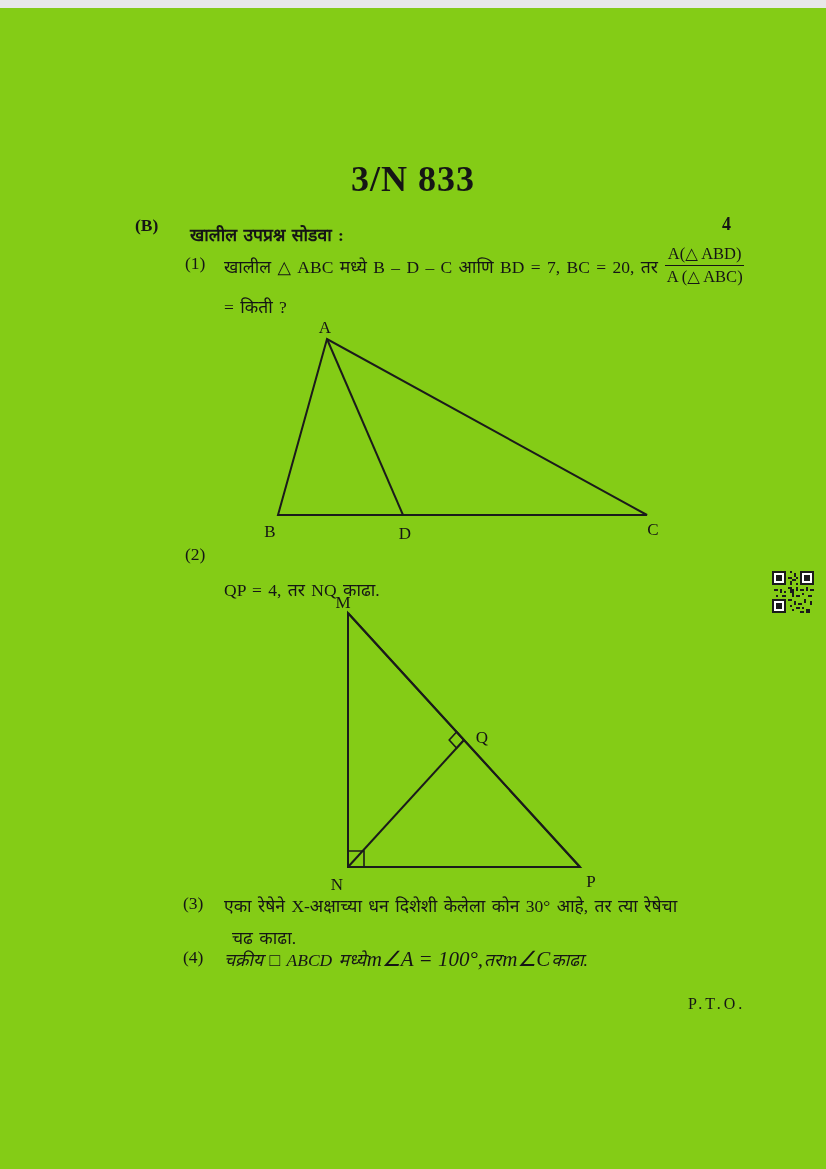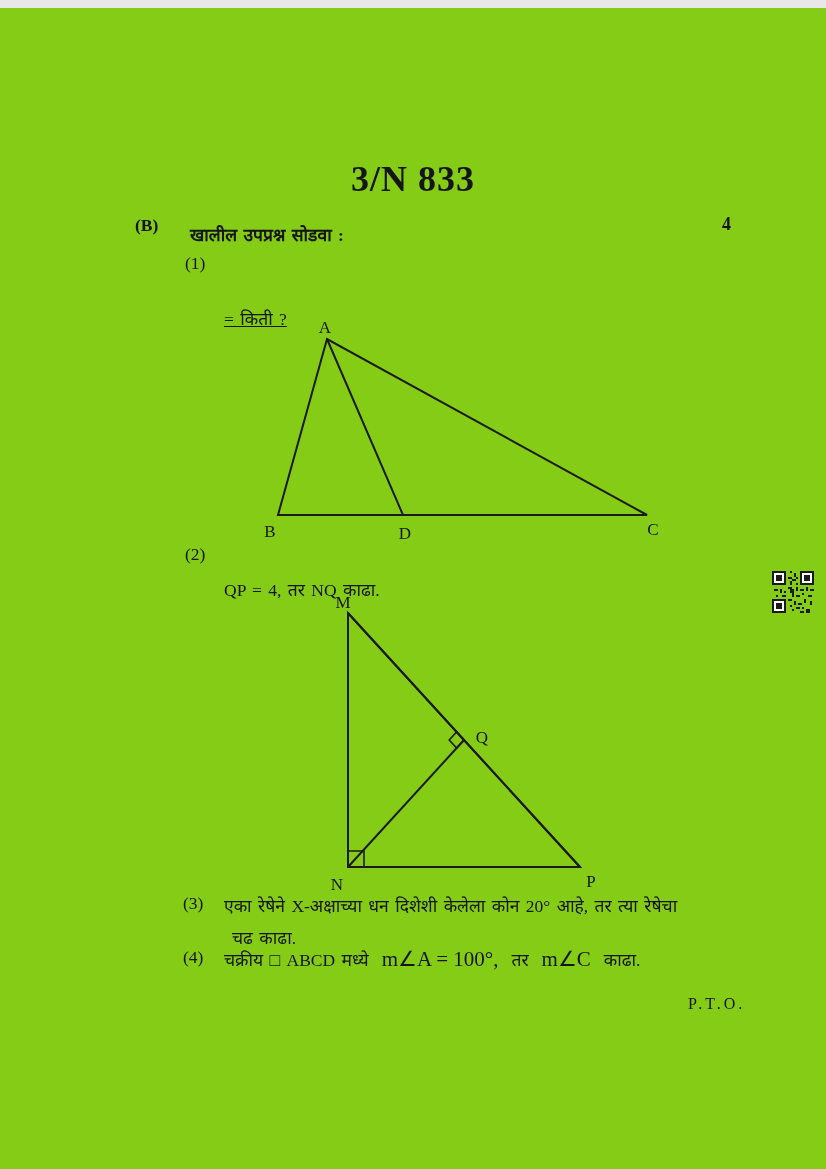--- a/index.html
+++ b/index.html
@@ -19,29 +19,29 @@
     text-align: center;
     font-size: 36px; font-weight: 700; letter-spacing: 1px;
   }
   .bold { font-weight: 700; }
   .bodytxt { font-size: 17.5px; word-spacing: 2px; white-space: nowrap; }
   .sec-label   { top: 207px; left: 135px; }
   .sec-instr   { top: 214px; left: 190px; }
   .sec-marks   { top: 206px; left: 722px; font-size: 18px; }
   .q1-num  { top: 245px; left: 185px; }
   .q1-row  { top: 236px; left: 224px; display: flex; align-items: center; gap: 7px; }
-  .q1-line2{ top: 298px; left: 224px; text-decoration: underline; }
+  .q1-line2{ top: 286px; left: 224px; }
   .q2-num  { top: 536px; left: 185px; }
   .q2-line1{ top: 536px; left: 224px; }
   .q2-line2{ top: 569px; left: 224px; }
   .q3-num  { top: 885px; left: 183px; }
   .q3-line1{ top: 885px; left: 224px; }
   .q3-line2{ top: 917px; left: 232px; }
   .q4-num  { top: 939px; left: 183px; }
-  .q4-row  { top: 939px; left: 224px; display: flex; align-items: baseline; gap: 13px; }
+  .q4-row  { top: 939px; left: 224px; display: flex; align-items: baseline; gap: 1px; font-style: italic; }
   .math { font-size: 21px; }
   .fraction {
     display: inline-flex; flex-direction: column; align-items: center;
     font-size: 16.5px; line-height: 20px; word-spacing: 0;
   }
   .fraction .numer { border-bottom: 1.5px solid #151515; padding: 0 3px 1px 3px; }
   .fraction .denom { padding-top: 1px; }
   .fig1 { top: 311px; left: 250px; }
   .fig2 { top: 586px; left: 330px; }
   .qr   { top: 562px; left: 772px; }
@@ -59,20 +59,27 @@
 
 <div class="page">
 
   <div class="abs title">3/N 833</div>
 
   <span class="abs bodytxt bold sec-label">(B)</span>
   <span class="abs bodytxt bold sec-instr">खालील उपप्रश्न सोडवा :</span>
   <span class="abs bodytxt bold sec-marks">4</span>
 
   <span class="abs bodytxt q1-num">(1)</span>
+  <div class="abs q1-row">
+    <span class="bodytxt">खालील △ ABC मध्ये B – D – C आणि BD = 7, BC = 20, तर</span>
+    <span class="fraction">
+      <span class="numer">A(△ ABD)</span>
+      <span class="denom">A (△ ABC)</span>
+    </span>
+  </div>
   <span class="abs bodytxt q1-line2">= किती ?</span>
 
   <svg class="abs fig1" width="420" height="226" viewBox="0 0 420 226">
     <polygon class="geo" points="77,20 28,196 397,196"></polygon>
     <line class="geo" x1="77" y1="20" x2="153" y2="196"></line>
     <text x="75" y="14" text-anchor="middle">A</text>
     <text x="20" y="218" text-anchor="middle">B</text>
     <text x="155" y="220" text-anchor="middle">D</text>
     <text x="403" y="216" text-anchor="middle">C</text>
   </svg>
@@ -133,21 +140,21 @@
     <line class="geo" x1="18" y1="273" x2="134" y2="146"></line>
     <polyline class="geo thin" points="18,257 34,257 34,273"></polyline>
     <polygon class="geo thin" points="134,146 126.6,137.9 119.2,146 126.6,154.1"></polygon>
     <text x="13" y="14" text-anchor="middle">M</text>
     <text x="7" y="296" text-anchor="middle">N</text>
     <text x="261" y="293" text-anchor="middle">P</text>
     <text x="152" y="149" text-anchor="middle">Q</text>
   </svg>
 
   <span class="abs bodytxt q3-num">(3)</span>
-  <span class="abs bodytxt q3-line1">एका रेषेने X-अक्षाच्या धन दिशेशी केलेला कोन 20° आहे, तर त्या रेषेचा</span>
+  <span class="abs bodytxt q3-line1">एका रेषेने X-अक्षाच्या धन दिशेशी केलेला कोन 30° आहे, तर त्या रेषेचा</span>
   <span class="abs bodytxt q3-line2">चढ काढा.</span>
 
   <span class="abs bodytxt q4-num">(4)</span>
   <div class="abs q4-row">
     <span class="bodytxt">चक्रीय □ ABCD मध्ये</span>
     <span class="math var">m∠A = 100°,</span>
     <span class="bodytxt">तर</span>
     <span class="math var">m∠C</span>
     <span class="bodytxt">काढा.</span>
   </div>

